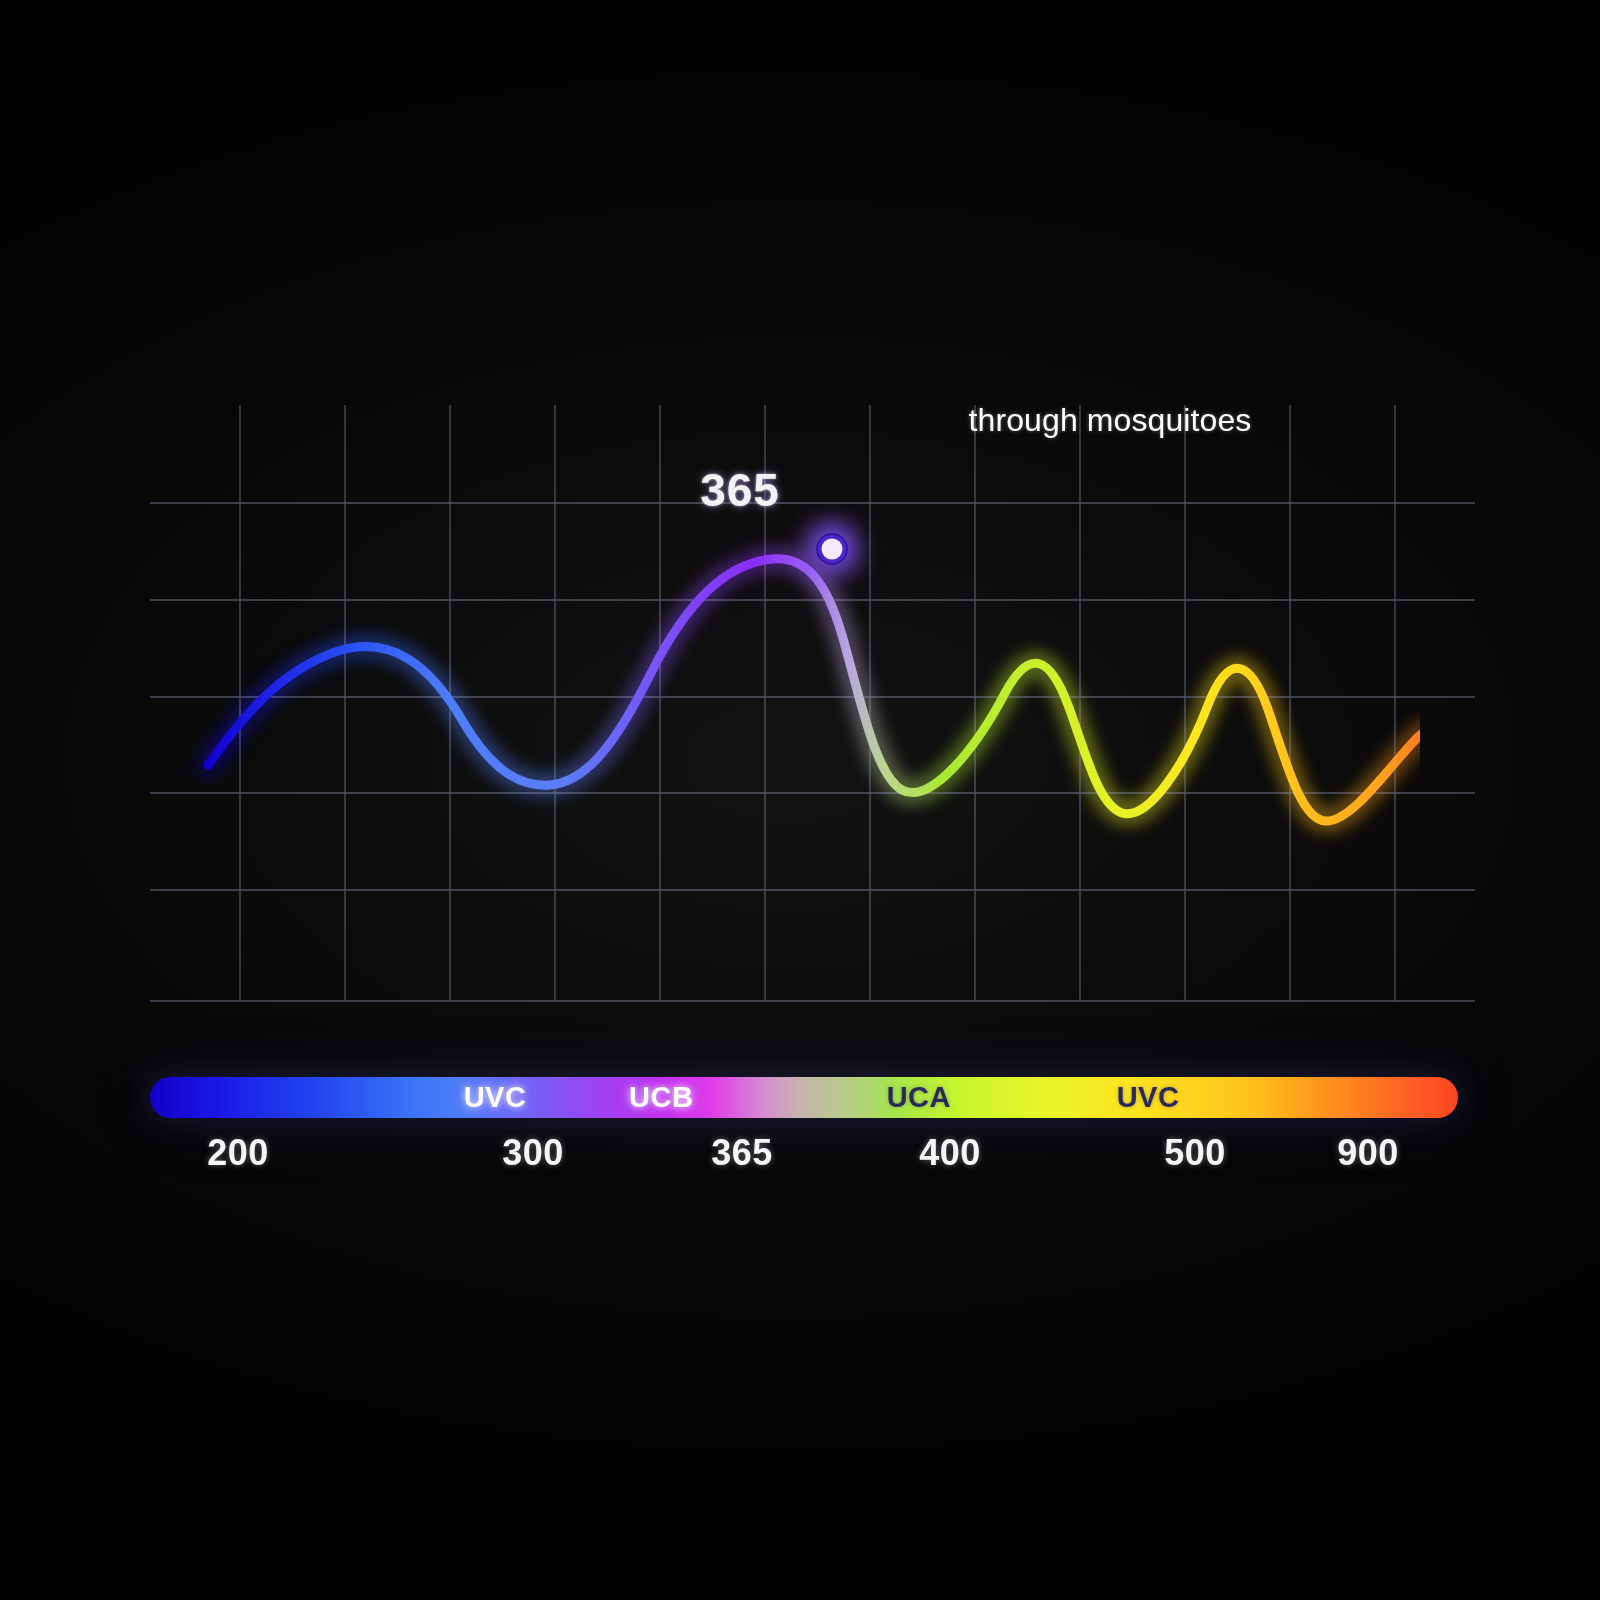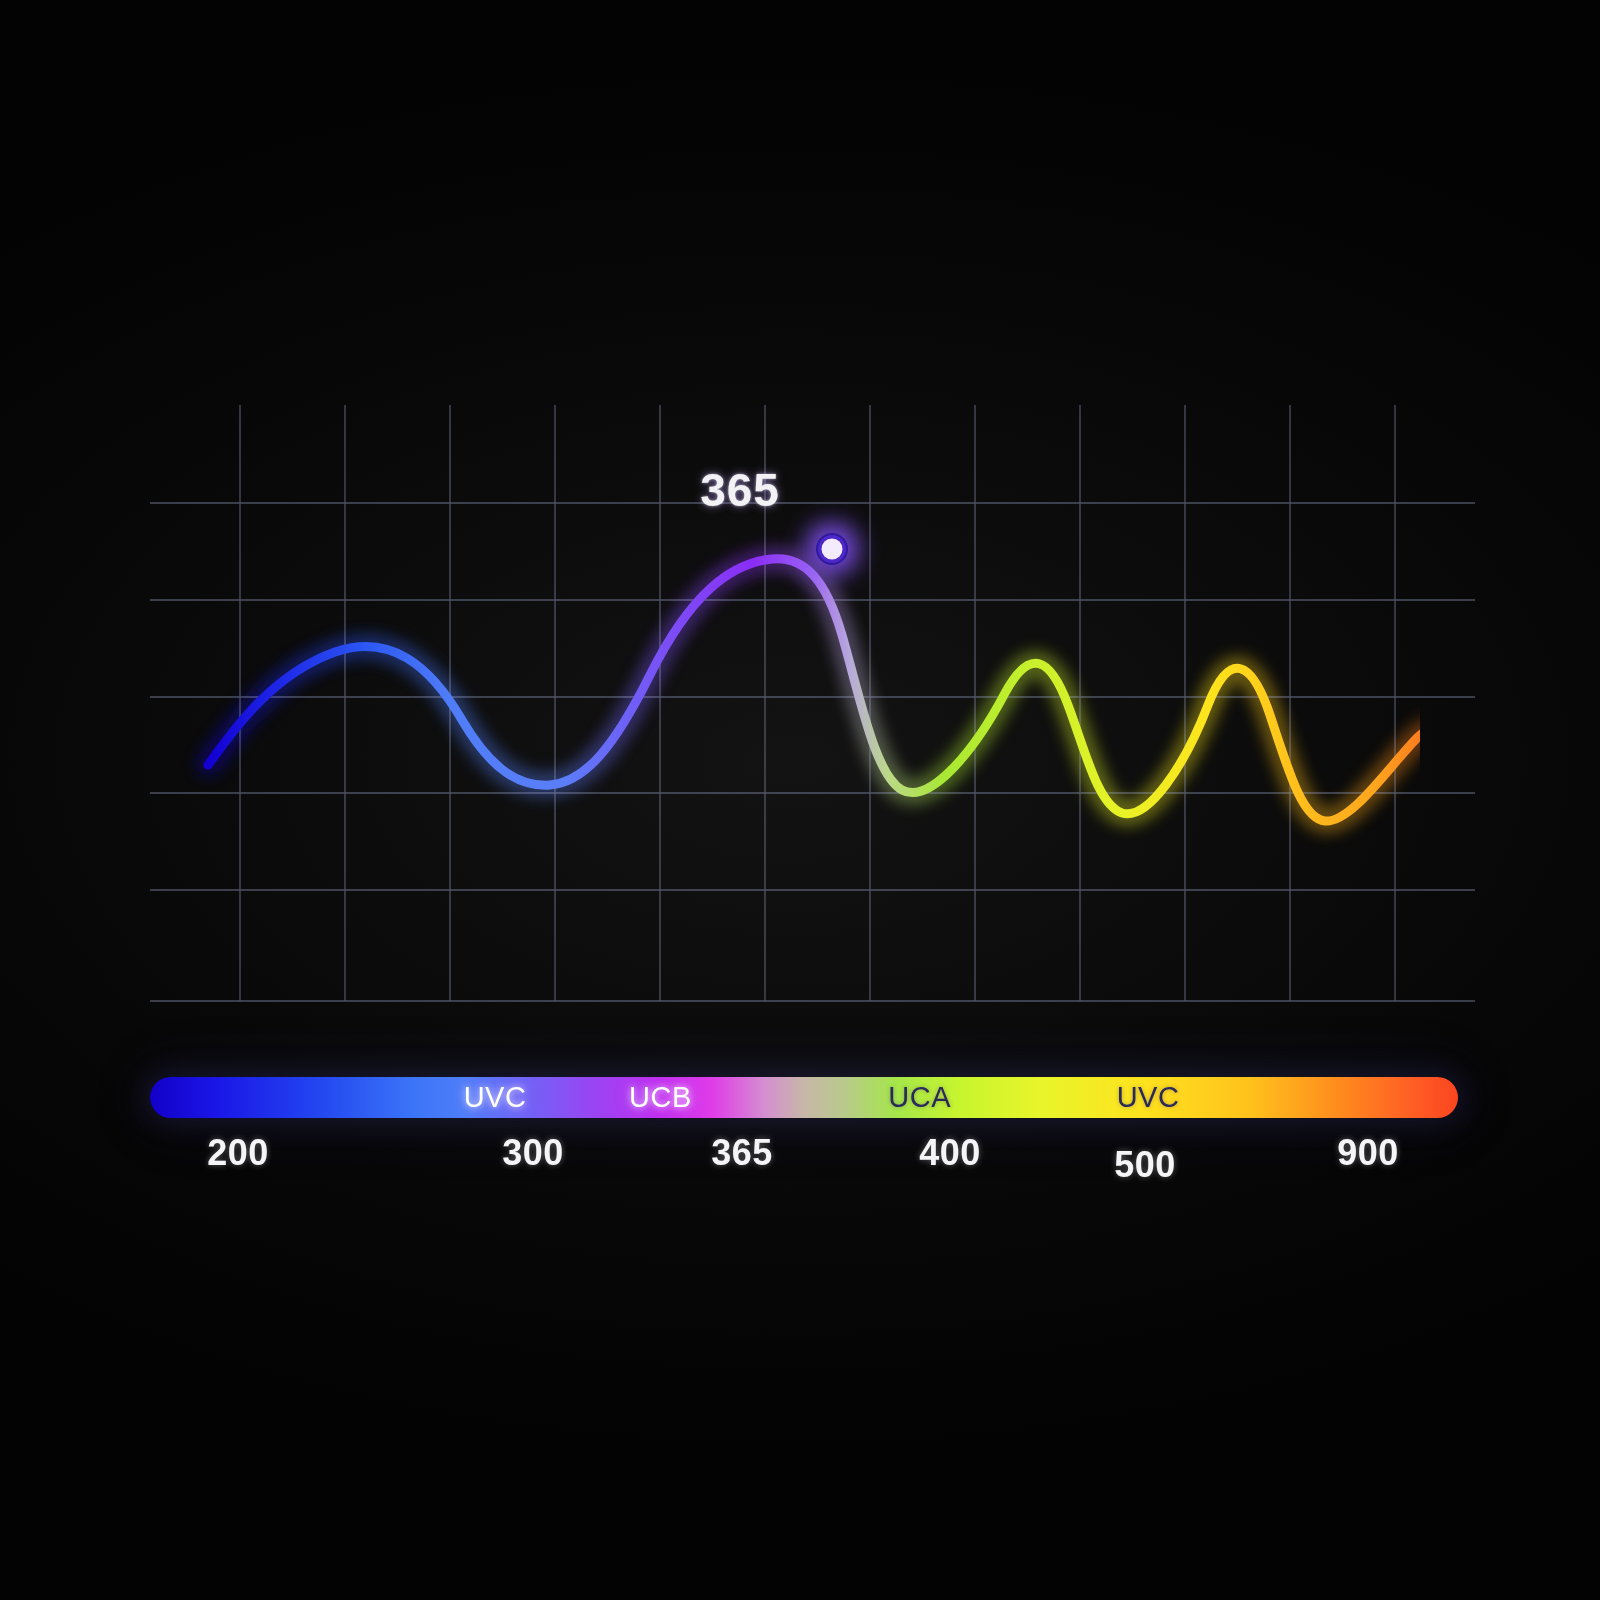--- a/index.html
+++ b/index.html
@@ -103,21 +103,21 @@
       #ff5a24 97%,
       #fb4520 100%);
     box-shadow:
       0 0 28px 9px rgba(120,120,255,0.10),
       0 0 60px 18px rgba(80,60,200,0.06);
   }
   .band-label {
     position: absolute;
     top: 1081px;
     font-size: 29px;
-    font-weight: normal;
+    font-weight: bold;
     letter-spacing: 0.5px;
     line-height: 33px;
   }
   .band-light {
     color: #ffffff;
     text-shadow: 0 0 7px rgba(255,255,255,0.8), 0 0 14px rgba(200,160,255,0.6);
   }
   .band-dark {
     color: #2a2a58;
     text-shadow: 0 0 4px rgba(60,40,110,0.35);
@@ -296,29 +296,30 @@
         <circle cx="742" cy="174" r="17" fill="#7b45f2" opacity="0.85" filter="url(#dotGlow)"></circle>
         <circle cx="742" cy="174" r="15" fill="#4e27c8" stroke="#2f1a9e" stroke-width="2"></circle>
         <circle cx="742" cy="174" r="10.5" fill="#f3ecff"></circle>
       </g>
     </svg>
   </div>
 
   <div id="peak-label">365</div>
 
   <div id="title-block">
+    <span class="tl">through mosquitoes</span>
   </div>
 
   <div id="spectrum-bar"></div>
 
   <div class="band-label band-light" style="left:495px; margin-left:-46px; width:92px; text-align:center;">UVC</div>
   <div class="band-label band-light" style="left:675px; margin-left:-46px; width:92px; text-align:left;">UCB</div>
   <div class="band-label band-dark" style="left:905px; margin-left:-46px; width:92px; text-align:right;">UCA</div>
   <div class="band-label band-dark" style="left:1148px; margin-left:-46px; width:92px; text-align:center;">UVC</div>
 
   <div class="tick-label" style="left:238px;">200</div>
   <div class="tick-label" style="left:533px;">300</div>
   <div class="tick-label" style="left:742px;">365</div>
   <div class="tick-label" style="left:950px;">400</div>
-  <div class="tick-label" style="left:1145px;margin-top:12px;">500</div>
+  <div class="tick-label" style="left:1195px;">500</div>
   <div class="tick-label" style="left:1368px;">900</div>
 
 </div>
 
 </body></html>

